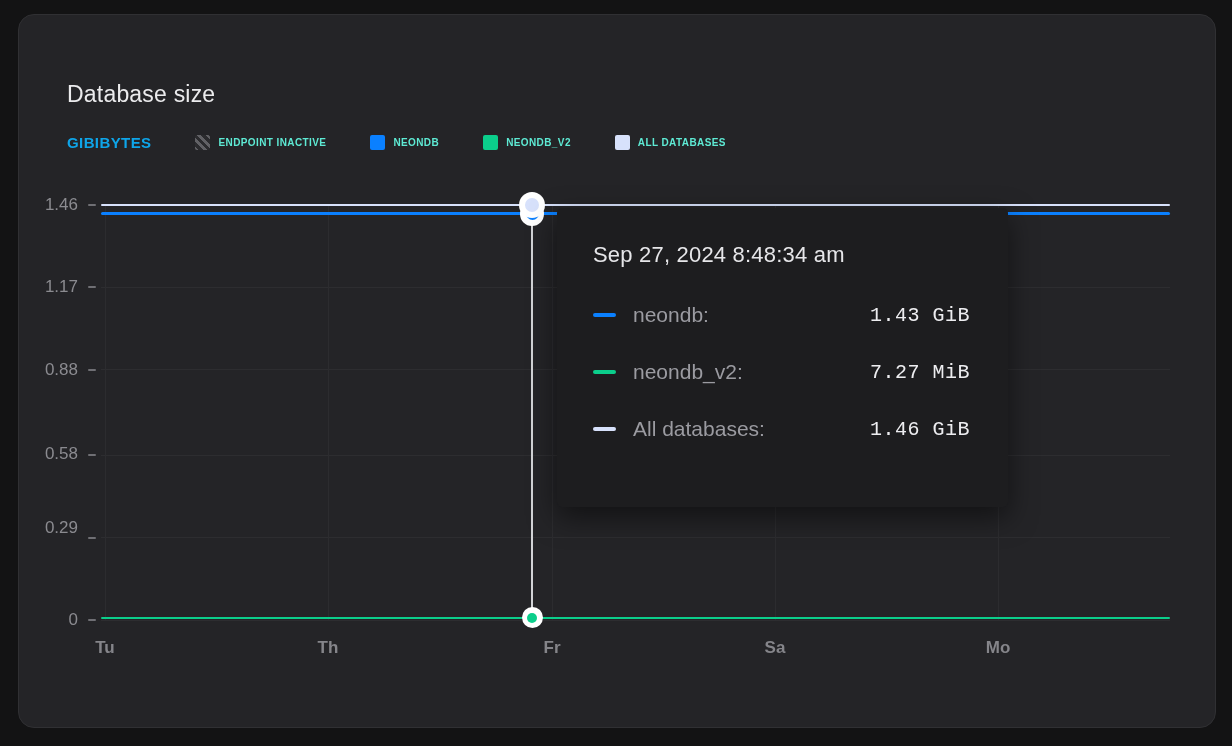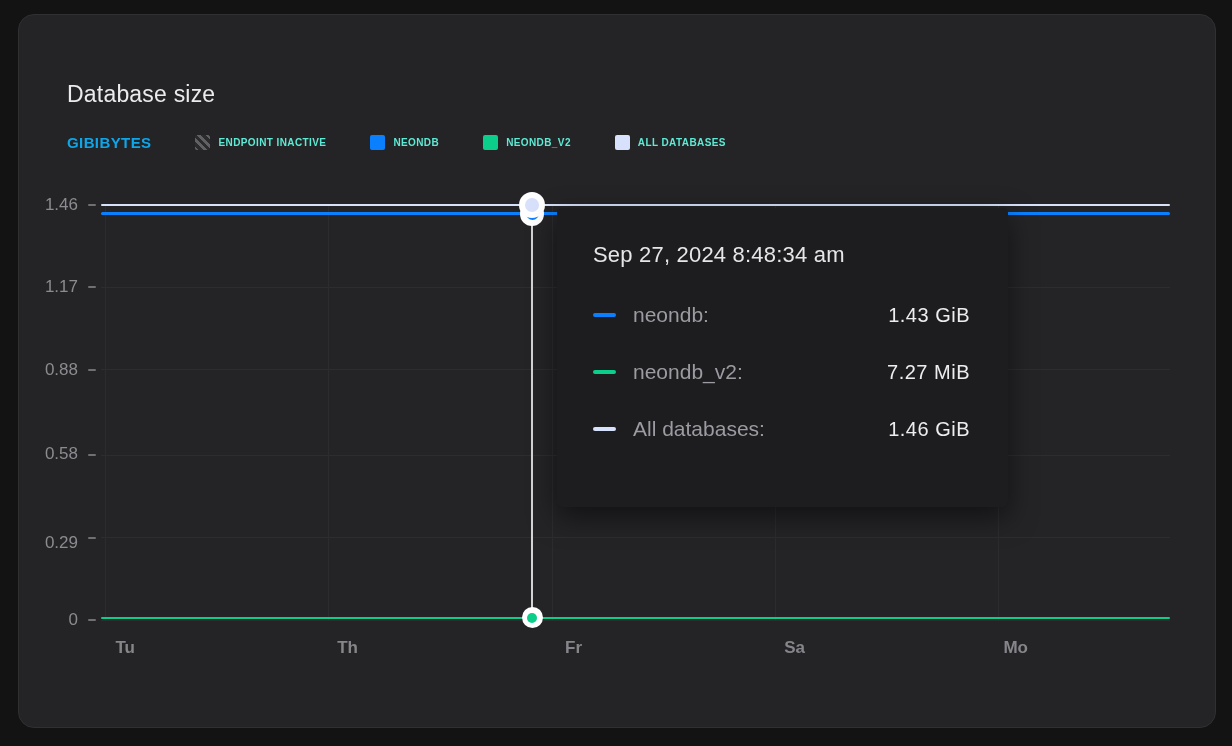--- a/index.html
+++ b/index.html
@@ -13,32 +13,32 @@
   .legend-item{display:flex;align-items:center;gap:8px;cursor:pointer;}
   .legend-label{font-size:10px;font-weight:700;color:#5eead4;letter-spacing:.4px;}
   .swatch{width:15px;height:15px;border-radius:2px;flex:0 0 auto;}
   .swatch.hatch{background:repeating-linear-gradient(45deg,#616165 0 2.5px,#2b2b2e 2.5px 6px);}
   .plot{position:absolute;left:82px;top:190px;width:1069px;height:415px;}
   .gridline-h{position:absolute;left:0;right:0;height:1px;background:#2d2d30;}
   .gridline-v{position:absolute;top:0;bottom:0;width:1px;background:#2c2c2f;}
   .series-line{position:absolute;left:0;right:0;border-radius:2px;}
   .y-tick{position:absolute;width:8px;height:2px;background:#6f6f74;border-radius:1px;}
   .y-label{position:absolute;width:52px;text-align:right;font-size:17px;color:#8b8b90;font-weight:500;}
-  .x-label{position:absolute;width:60px;text-align:right;font-size:17px;color:#85858a;font-weight:600;}
+  .x-label{position:absolute;width:60px;text-align:center;font-size:17px;color:#85858a;font-weight:600;}
   .crosshair{position:absolute;width:2px;background:#d2d3d6;border-radius:1px;}
   .marker{position:absolute;border-radius:50%;background:#ffffff;display:flex;align-items:center;justify-content:center;}
   .marker-inner{border-radius:50%;}
   .tooltip{position:absolute;left:538px;top:193px;width:451px;height:299px;background:#1d1d1f;
            border-radius:5px;box-shadow:0 10px 28px rgba(0,0,0,.5);box-sizing:border-box;
            padding:34px 38px 0 36px;z-index:30;}
   .tooltip-time{font-size:22px;color:#e6e6e9;font-weight:400;margin-bottom:35px;letter-spacing:.2px;}
   .t-row{display:flex;align-items:center;margin-bottom:33px;}
   .t-dash{width:23px;height:3.5px;border-radius:2px;flex:0 0 auto;margin-right:17px;}
   .t-label{font-size:21px;color:#9b9ba1;}
-  .t-value{margin-left:auto;font-family:Liberation Sans, sans-serif;
+  .t-value{margin-left:auto;font-family:Liberation Mono, monospace;
            font-size:20px;color:#ededf0;letter-spacing:.5px;}
 </style>
 </head>
 <body>
 
 <div class="stage">
   <div class="card">
     <div class="title">Database size</div>
 
     <div class="legend">
@@ -111,21 +111,21 @@
       </div>
   <div class="y-tick" style="left: 69px; top: 189px;"></div>
       <div class="y-label" style="left: 7px; top: 180px;">1.46</div>
       <div class="y-tick" style="left: 69px; top: 271.432px;"></div>
       <div class="y-label" style="left: 7px; top: 262.432px;">1.17</div>
       <div class="y-tick" style="left: 69px; top: 353.863px;"></div>
       <div class="y-label" style="left: 7px; top: 344.863px;">0.88</div>
       <div class="y-tick" style="left: 69px; top: 439.137px;"></div>
       <div class="y-label" style="left: 7px; top: 429px;">0.58</div>
       <div class="y-tick" style="left: 69px; top: 521.568px;"></div>
-      <div class="y-label" style="left: 7px; top: 518px;">0.29</div>
+      <div class="y-label" style="left: 7px; top: 503px;">0.29</div>
       <div class="y-tick" style="left: 69px; top: 604px;"></div>
       <div class="y-label" style="left: 7px; top: 595px;">0</div>
       <div class="x-label" style="left: 56px; top: 623px;">Tu</div>
       <div class="x-label" style="left: 279px; top: 623px;">Th</div>
       <div class="x-label" style="left: 503px; top: 623px;">Fr</div>
       <div class="x-label" style="left: 726px; top: 623px;">Sa</div>
       <div class="x-label" style="left: 949px; top: 623px;">Mo</div>
     </div>
 </div>
 

